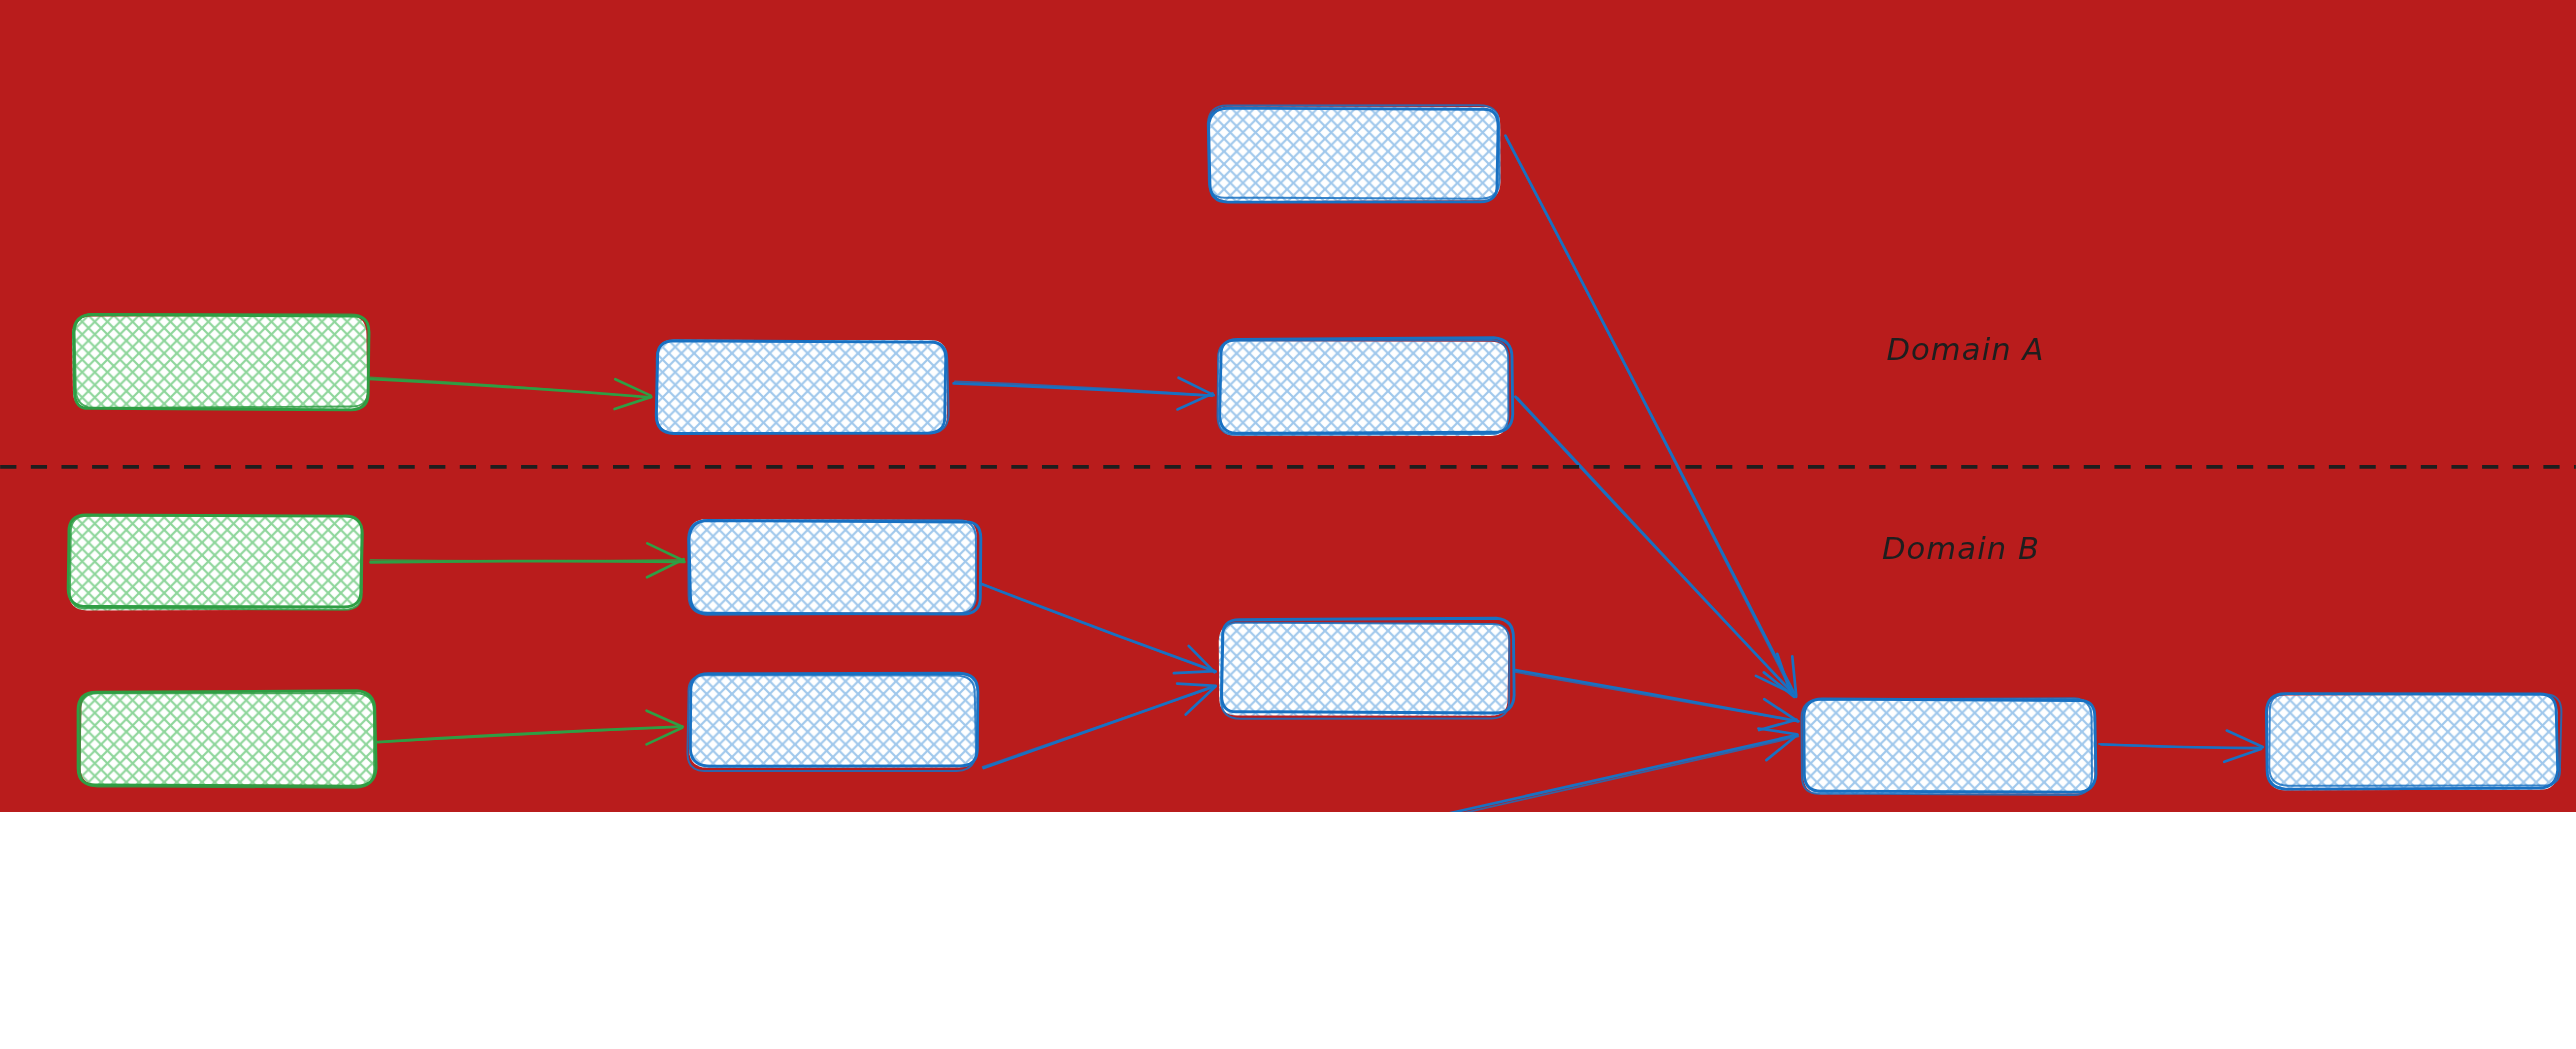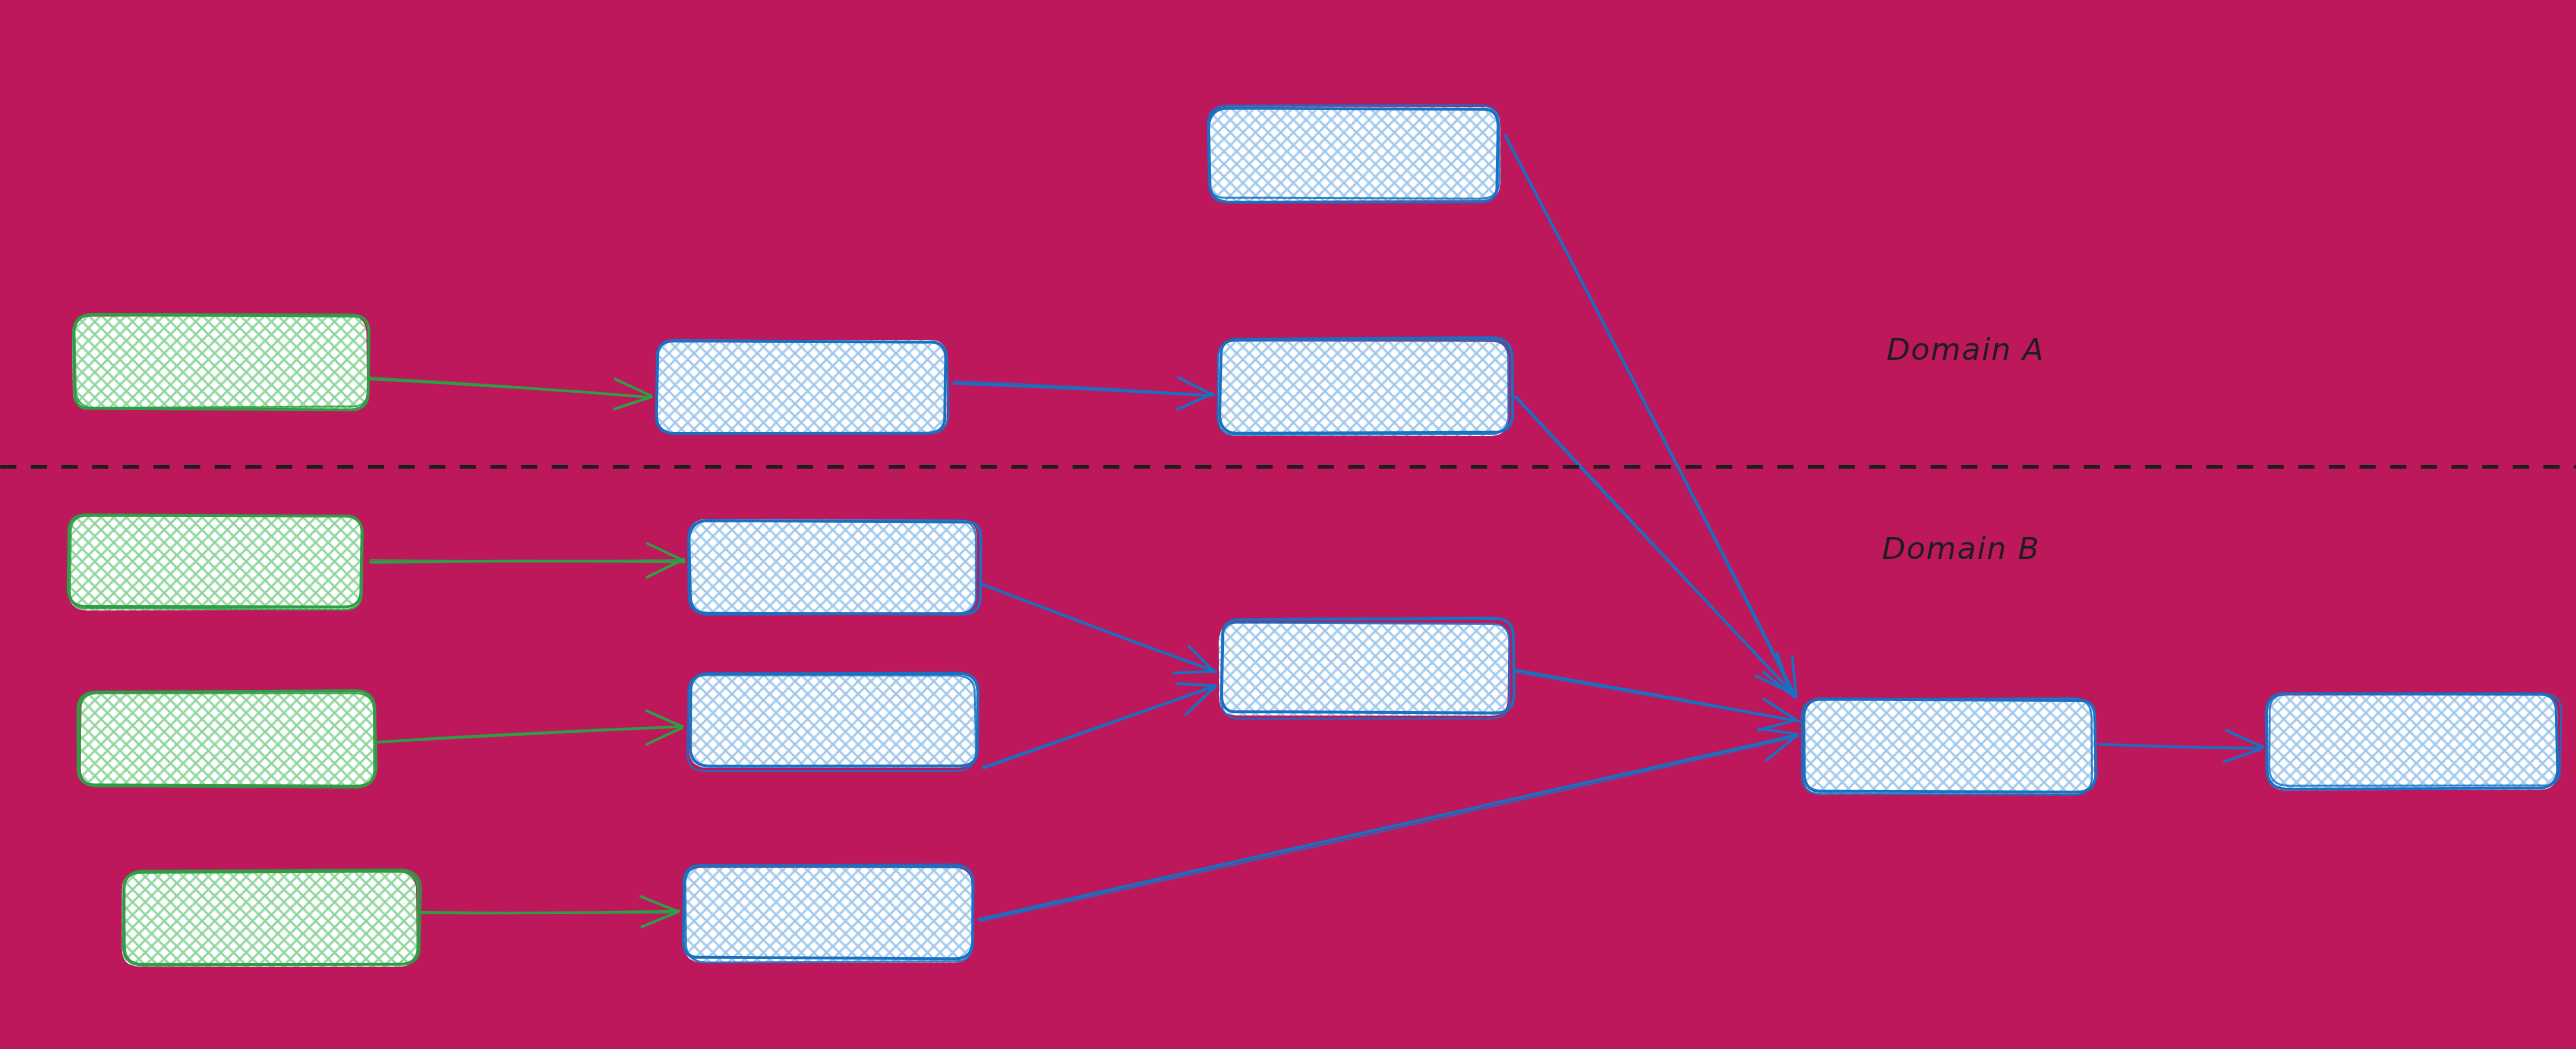--- a/index.html
+++ b/index.html
@@ -7,22 +7,22 @@
     margin: 0;
     padding: 0;
     background: #ffffff;
   }
   body {
     font-family: "Liberation Sans", sans-serif;
   }
   #canvas-wrap {
     position: relative;
     width: 2576px;
-    height: 1049px;
-    background: #be185d;
+    height: 812px;
+    background: #b91c1c;
     overflow: hidden;
   }
   svg.diagram {
     display: block;
     width: 2576px;
     height: 1049px;
   }
   .domain-label {
     font-family: "DejaVu Sans", sans-serif;
     font-size: 34px;

